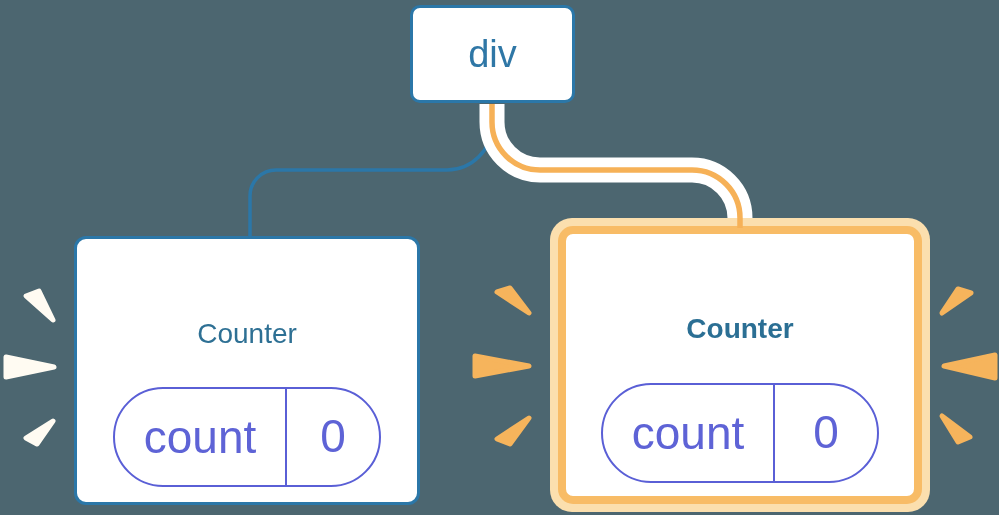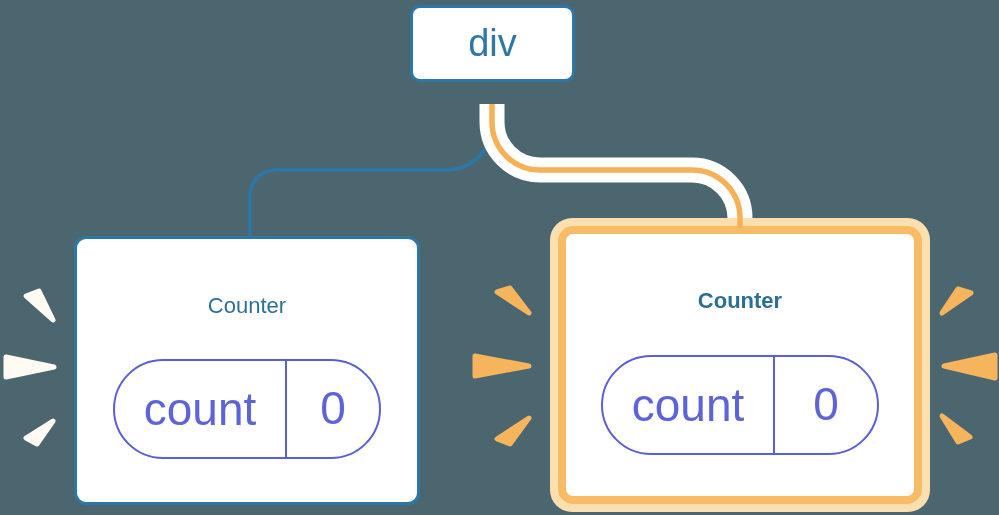--- a/index.html
+++ b/index.html
@@ -19,39 +19,39 @@
   .canvas{position:absolute;inset:0;width:999px;height:515px;}
   svg.wires{position:absolute;left:0;top:0;z-index:3;pointer-events:none;}
   .casing-path{stroke:var(--casing);stroke-width:25;fill:none;}
   .orange-path{stroke:var(--orange-line);stroke-width:5.5;fill:none;}
   .blue-path{stroke:var(--blue-line);stroke-width:3.5;fill:none;}
   .sparkle-white{fill:var(--sparkle-white);stroke:var(--sparkle-white);stroke-width:5;stroke-linejoin:round;}
   .sparkle-orange{fill:var(--sparkle-orange);stroke:var(--sparkle-orange);stroke-width:5;stroke-linejoin:round;}
 
   .node{position:absolute;background:var(--node-bg);box-sizing:border-box;z-index:2;}
   .div-node{
-    left:410px;top:5px;width:165px;height:77px;border:3.5px solid var(--node-border);
+    left:410px;top:5px;width:165px;height:98px;border:3.5px solid var(--node-border);
     border-radius:10px;display:grid;place-items:center;
     font-size:38px;color:var(--div-text);
   }
   .counter-card{
     left:74px;top:236px;width:346px;height:269px;border:3.5px solid var(--node-border);
     border-radius:12px;display:flex;flex-direction:column;align-items:center;
     padding-top:46px;
   }
   .hl-wrap{
     position:absolute;left:550px;top:218px;width:380px;height:294px;box-sizing:border-box;
     background:var(--hl-outer);border-radius:22px;padding:8px;z-index:2;
   }
   .hl-card{
     width:100%;height:100%;box-sizing:border-box;background:var(--node-bg);
     border:8px solid var(--hl-inner);border-radius:15px;
     display:flex;flex-direction:column;align-items:center;padding-top:46px;
   }
-  .counter-title{font-size:22px;line-height:42px;color:var(--title-left);font-weight:400;}
+  .counter-title{font-size:28px;line-height:42px;color:var(--title-left);font-weight:400;margin-top:28px;}
   .hl-card .counter-title{color:var(--title-right);font-weight:700;}
   .state-pill{
     display:flex;box-sizing:border-box;height:100px;margin-top:32px;
     border:2px solid var(--pill-border);border-radius:60px;overflow:hidden;
     color:var(--pill-text);font-size:46px;
   }
   .counter-card .state-pill{width:268px;}
   .hl-card .state-pill{width:278px;margin-top:33px;}
   .pill-key{
     width:172px;box-sizing:border-box;border-right:2px solid var(--pill-border);

